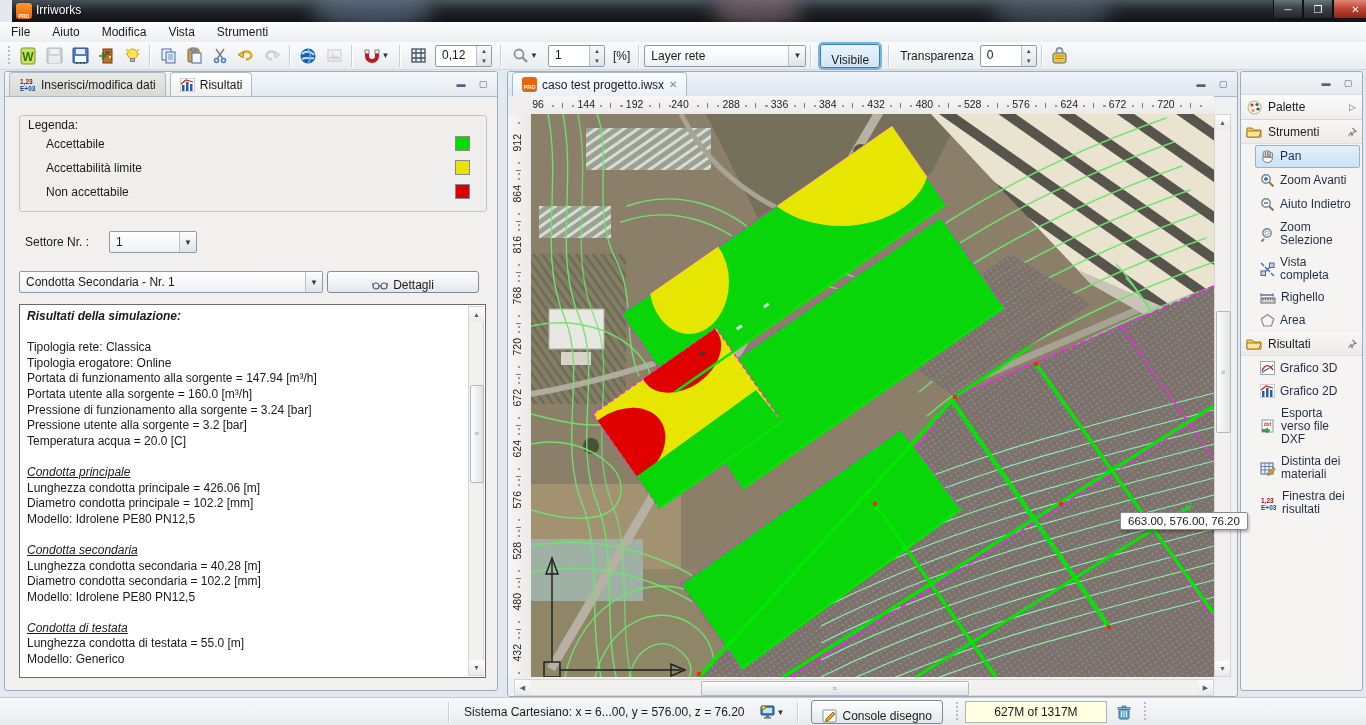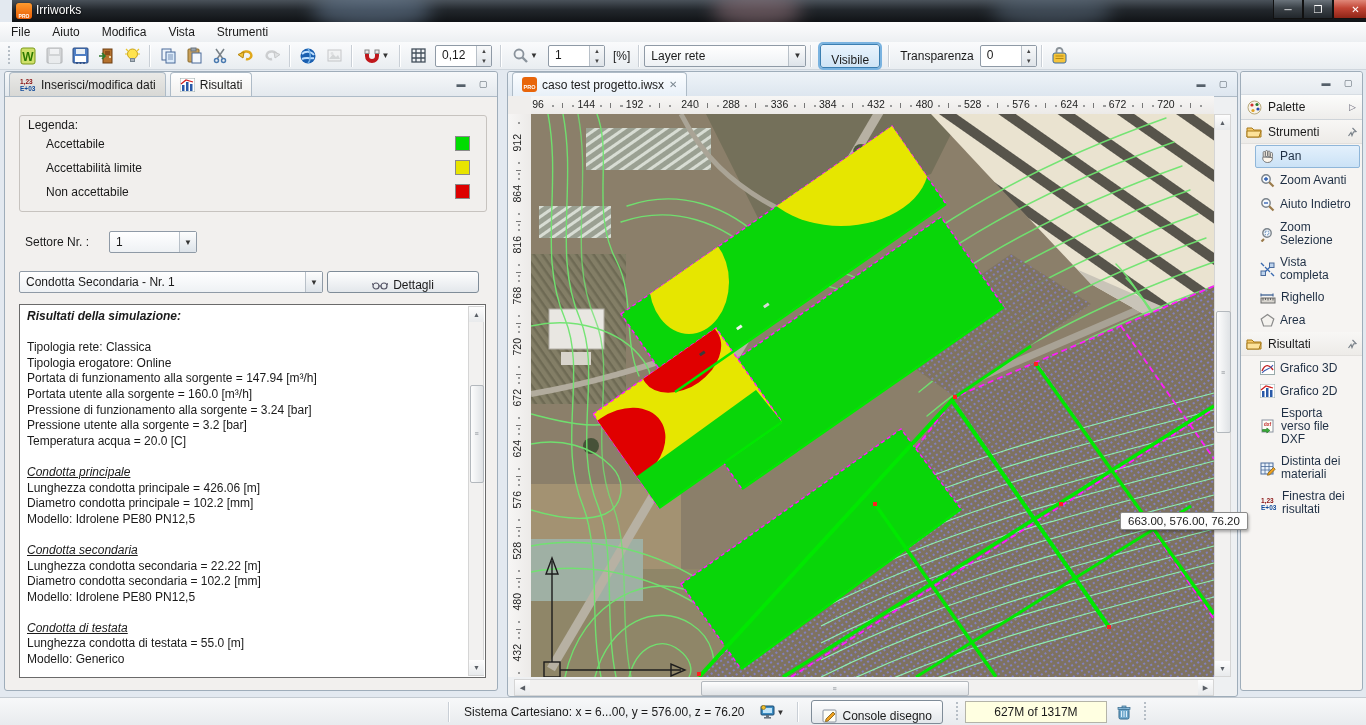--- a/index.html
+++ b/index.html
@@ -379,21 +379,21 @@
         <div>Pressione di funzionamento alla sorgente = 3.24 [bar]</div>
         <div>Pressione utente alla sorgente = 3.2 [bar]</div>
         <div>Temperatura acqua = 20.0 [C]</div>
         <div class="rblank"></div>
         <div class="rheading">Condotta principale</div>
         <div>Lunghezza condotta principale = 426.06 [m]</div>
         <div>Diametro condotta principale = 102.2 [mm]</div>
         <div>Modello: Idrolene PE80 PN12,5</div>
         <div class="rblank"></div>
         <div class="rheading">Condotta secondaria</div>
-        <div>Lunghezza condotta secondaria = 22.22 [m]</div>
+        <div>Lunghezza condotta secondaria = 40.28 [m]</div>
         <div>Diametro condotta secondaria = 102.2 [mm]</div>
         <div>Modello: Idrolene PE80 PN12,5</div>
         <div class="rblank"></div>
         <div class="rheading">Condotta di testata</div>
         <div>Lunghezza condotta di testata = 55.0 [m]</div>
         <div>Modello: Generico</div>
       </div>
     <div class="sb-track-v" style="right:1px;top:1px;height:370px;width:16px;">
       <div class="sb-btn" style="top:0;left:0;">▲</div>
       <div class="sb-btn" style="bottom:0;left:0;">▼</div>
@@ -429,21 +429,21 @@
       <span class="rlx-label" style="left: 55.3px;">144</span>
       <span class="rlx-dot" style="left: 41.3px;"></span>
       <span class="rlx-dot" style="left: 69.3px;"></span>
       <span class="rlx-tick" style="left: 79.3px;"></span>
       <span class="rlx-dot" style="left: 89.3px;"></span>
       <span class="rlx-label" style="left: 103.6px;">192</span>
       <span class="rlx-dot" style="left: 89.6px;"></span>
       <span class="rlx-dot" style="left: 117.6px;"></span>
       <span class="rlx-tick" style="left: 127.6px;"></span>
       <span class="rlx-dot" style="left: 137.6px;"></span>
-      <span class="rlx-label" style="left: 159px;">240</span>
+      <span class="rlx-label" style="left: 149px;">240</span>
       <span class="rlx-dot" style="left: 137.9px;"></span>
       <span class="rlx-dot" style="left: 165.9px;"></span>
       <span class="rlx-tick" style="left: 175.9px;"></span>
       <span class="rlx-dot" style="left: 185.9px;"></span>
       <span class="rlx-label" style="left: 200.2px;">288</span>
       <span class="rlx-dot" style="left: 186.2px;"></span>
       <span class="rlx-dot" style="left: 214.2px;"></span>
       <span class="rlx-tick" style="left: 224.2px;"></span>
       <span class="rlx-dot" style="left: 234.2px;"></span>
       <span class="rlx-label" style="left: 248.5px;">336</span>

